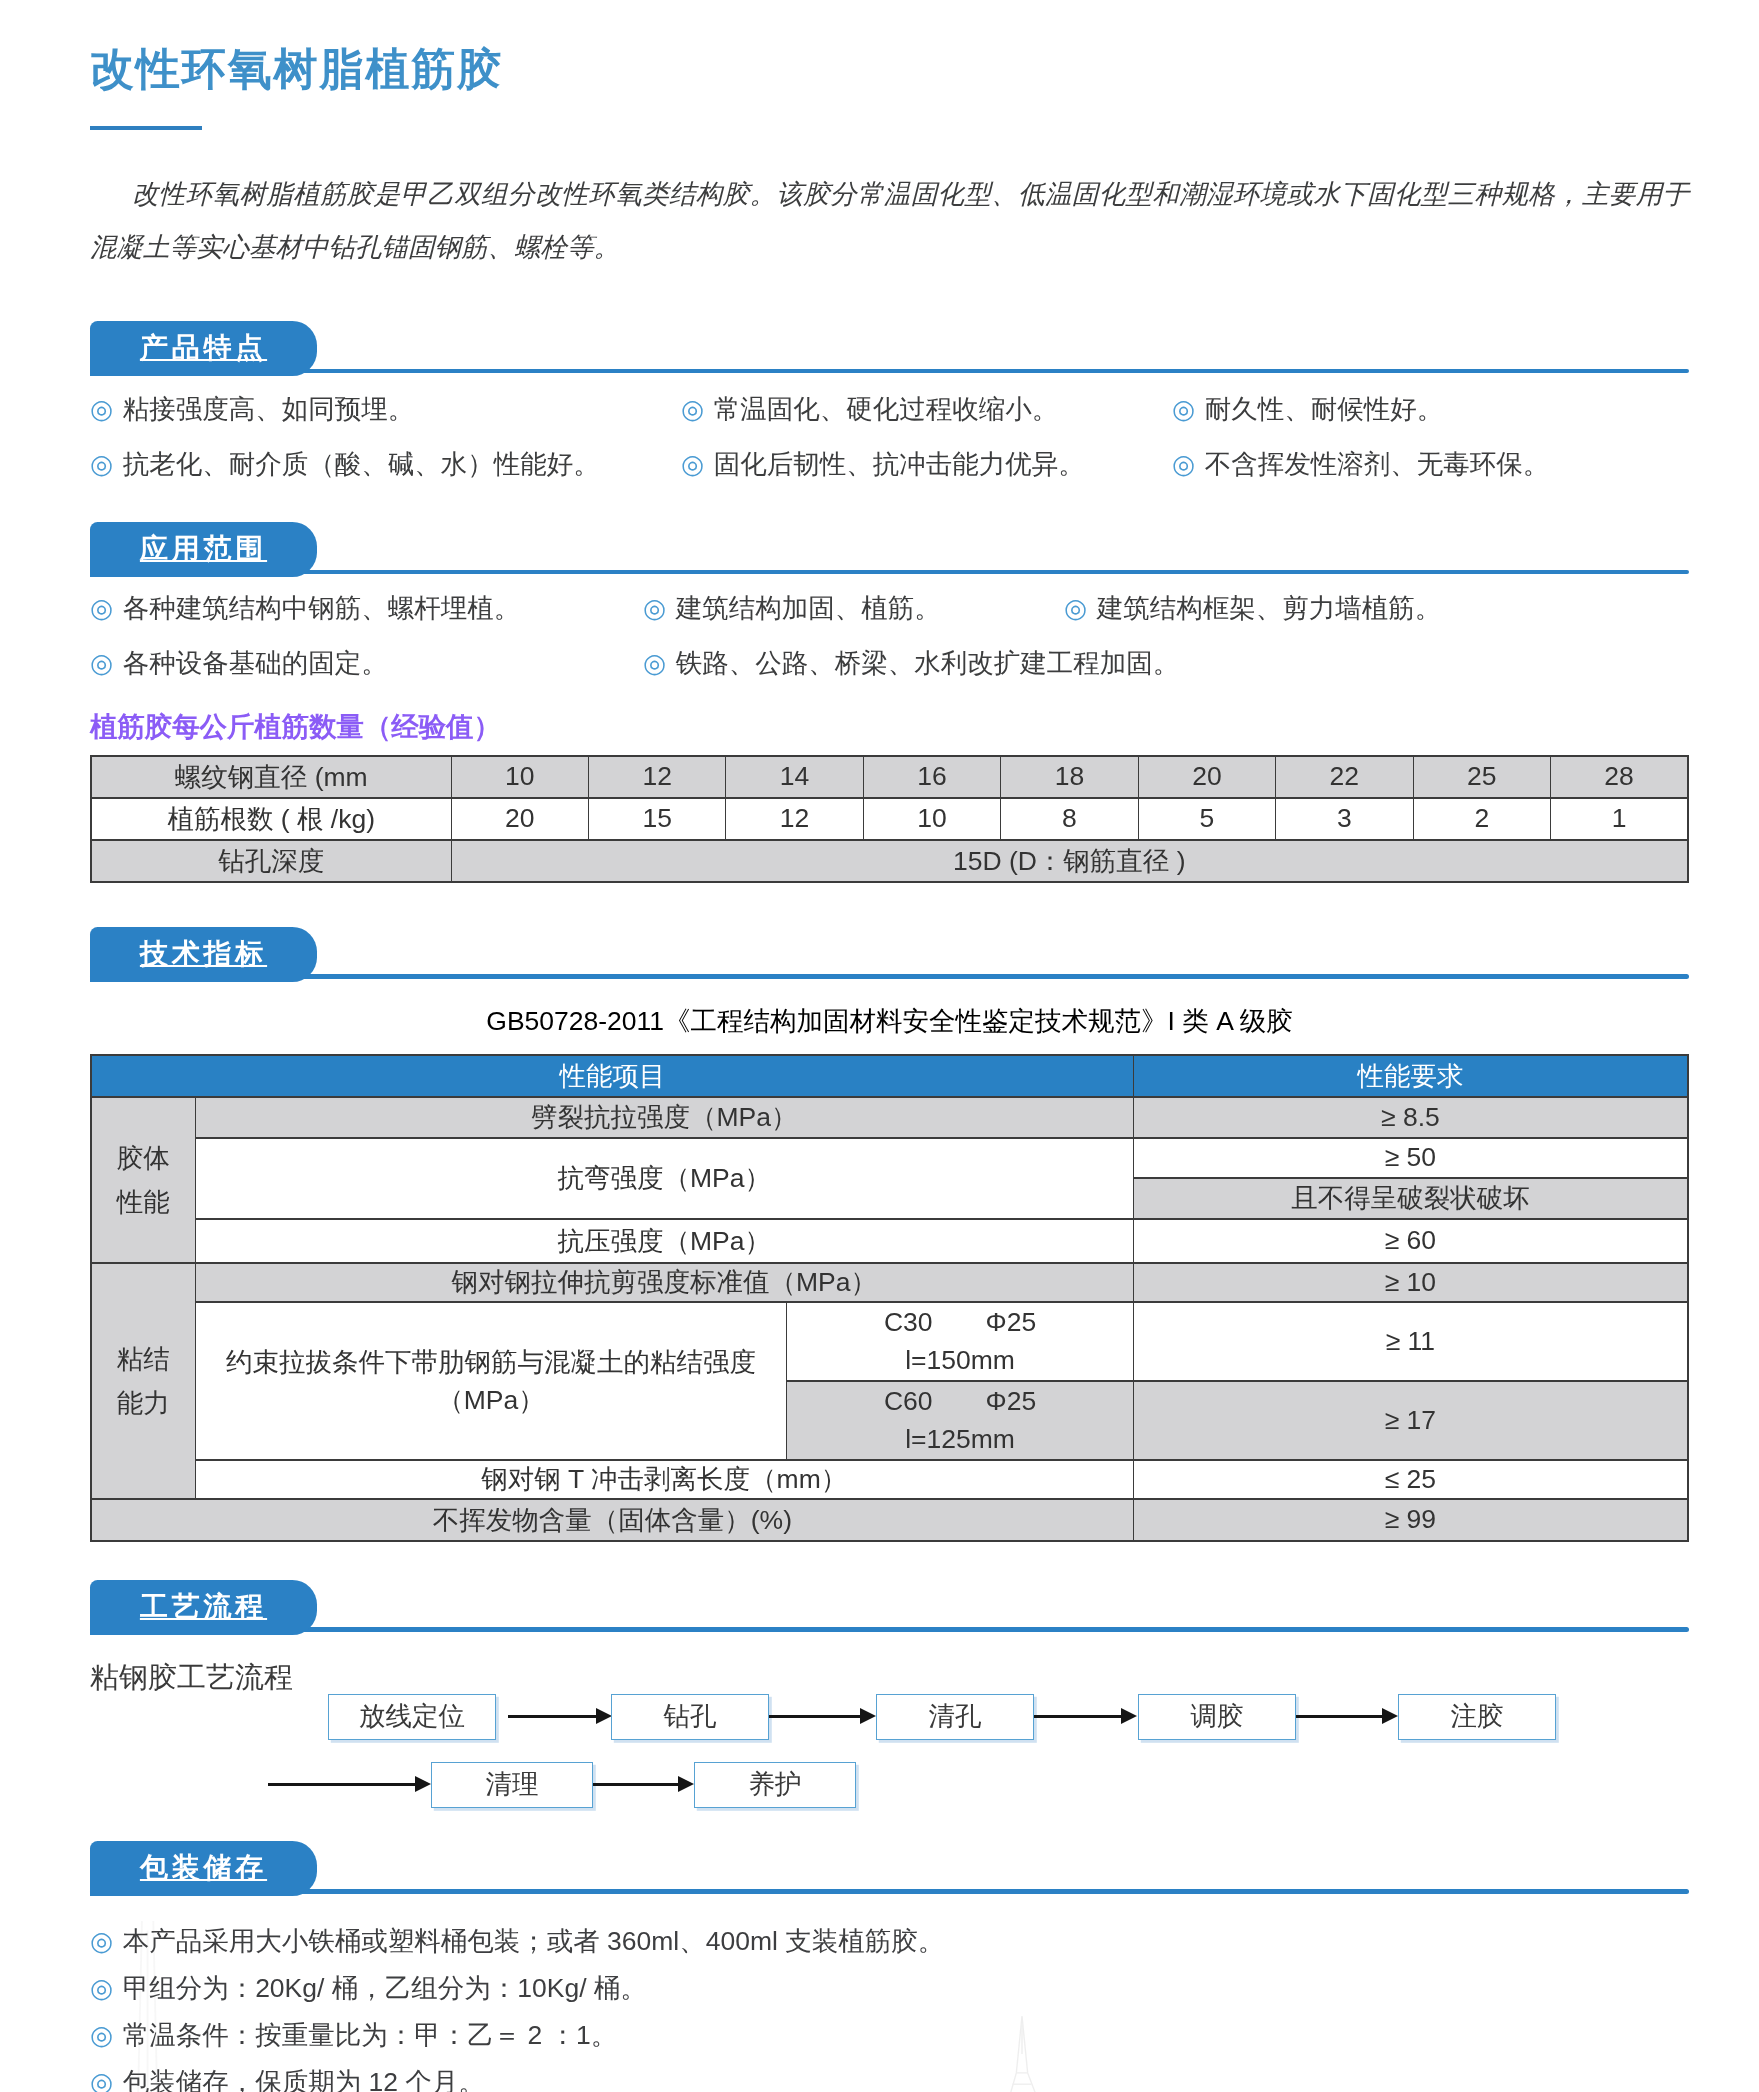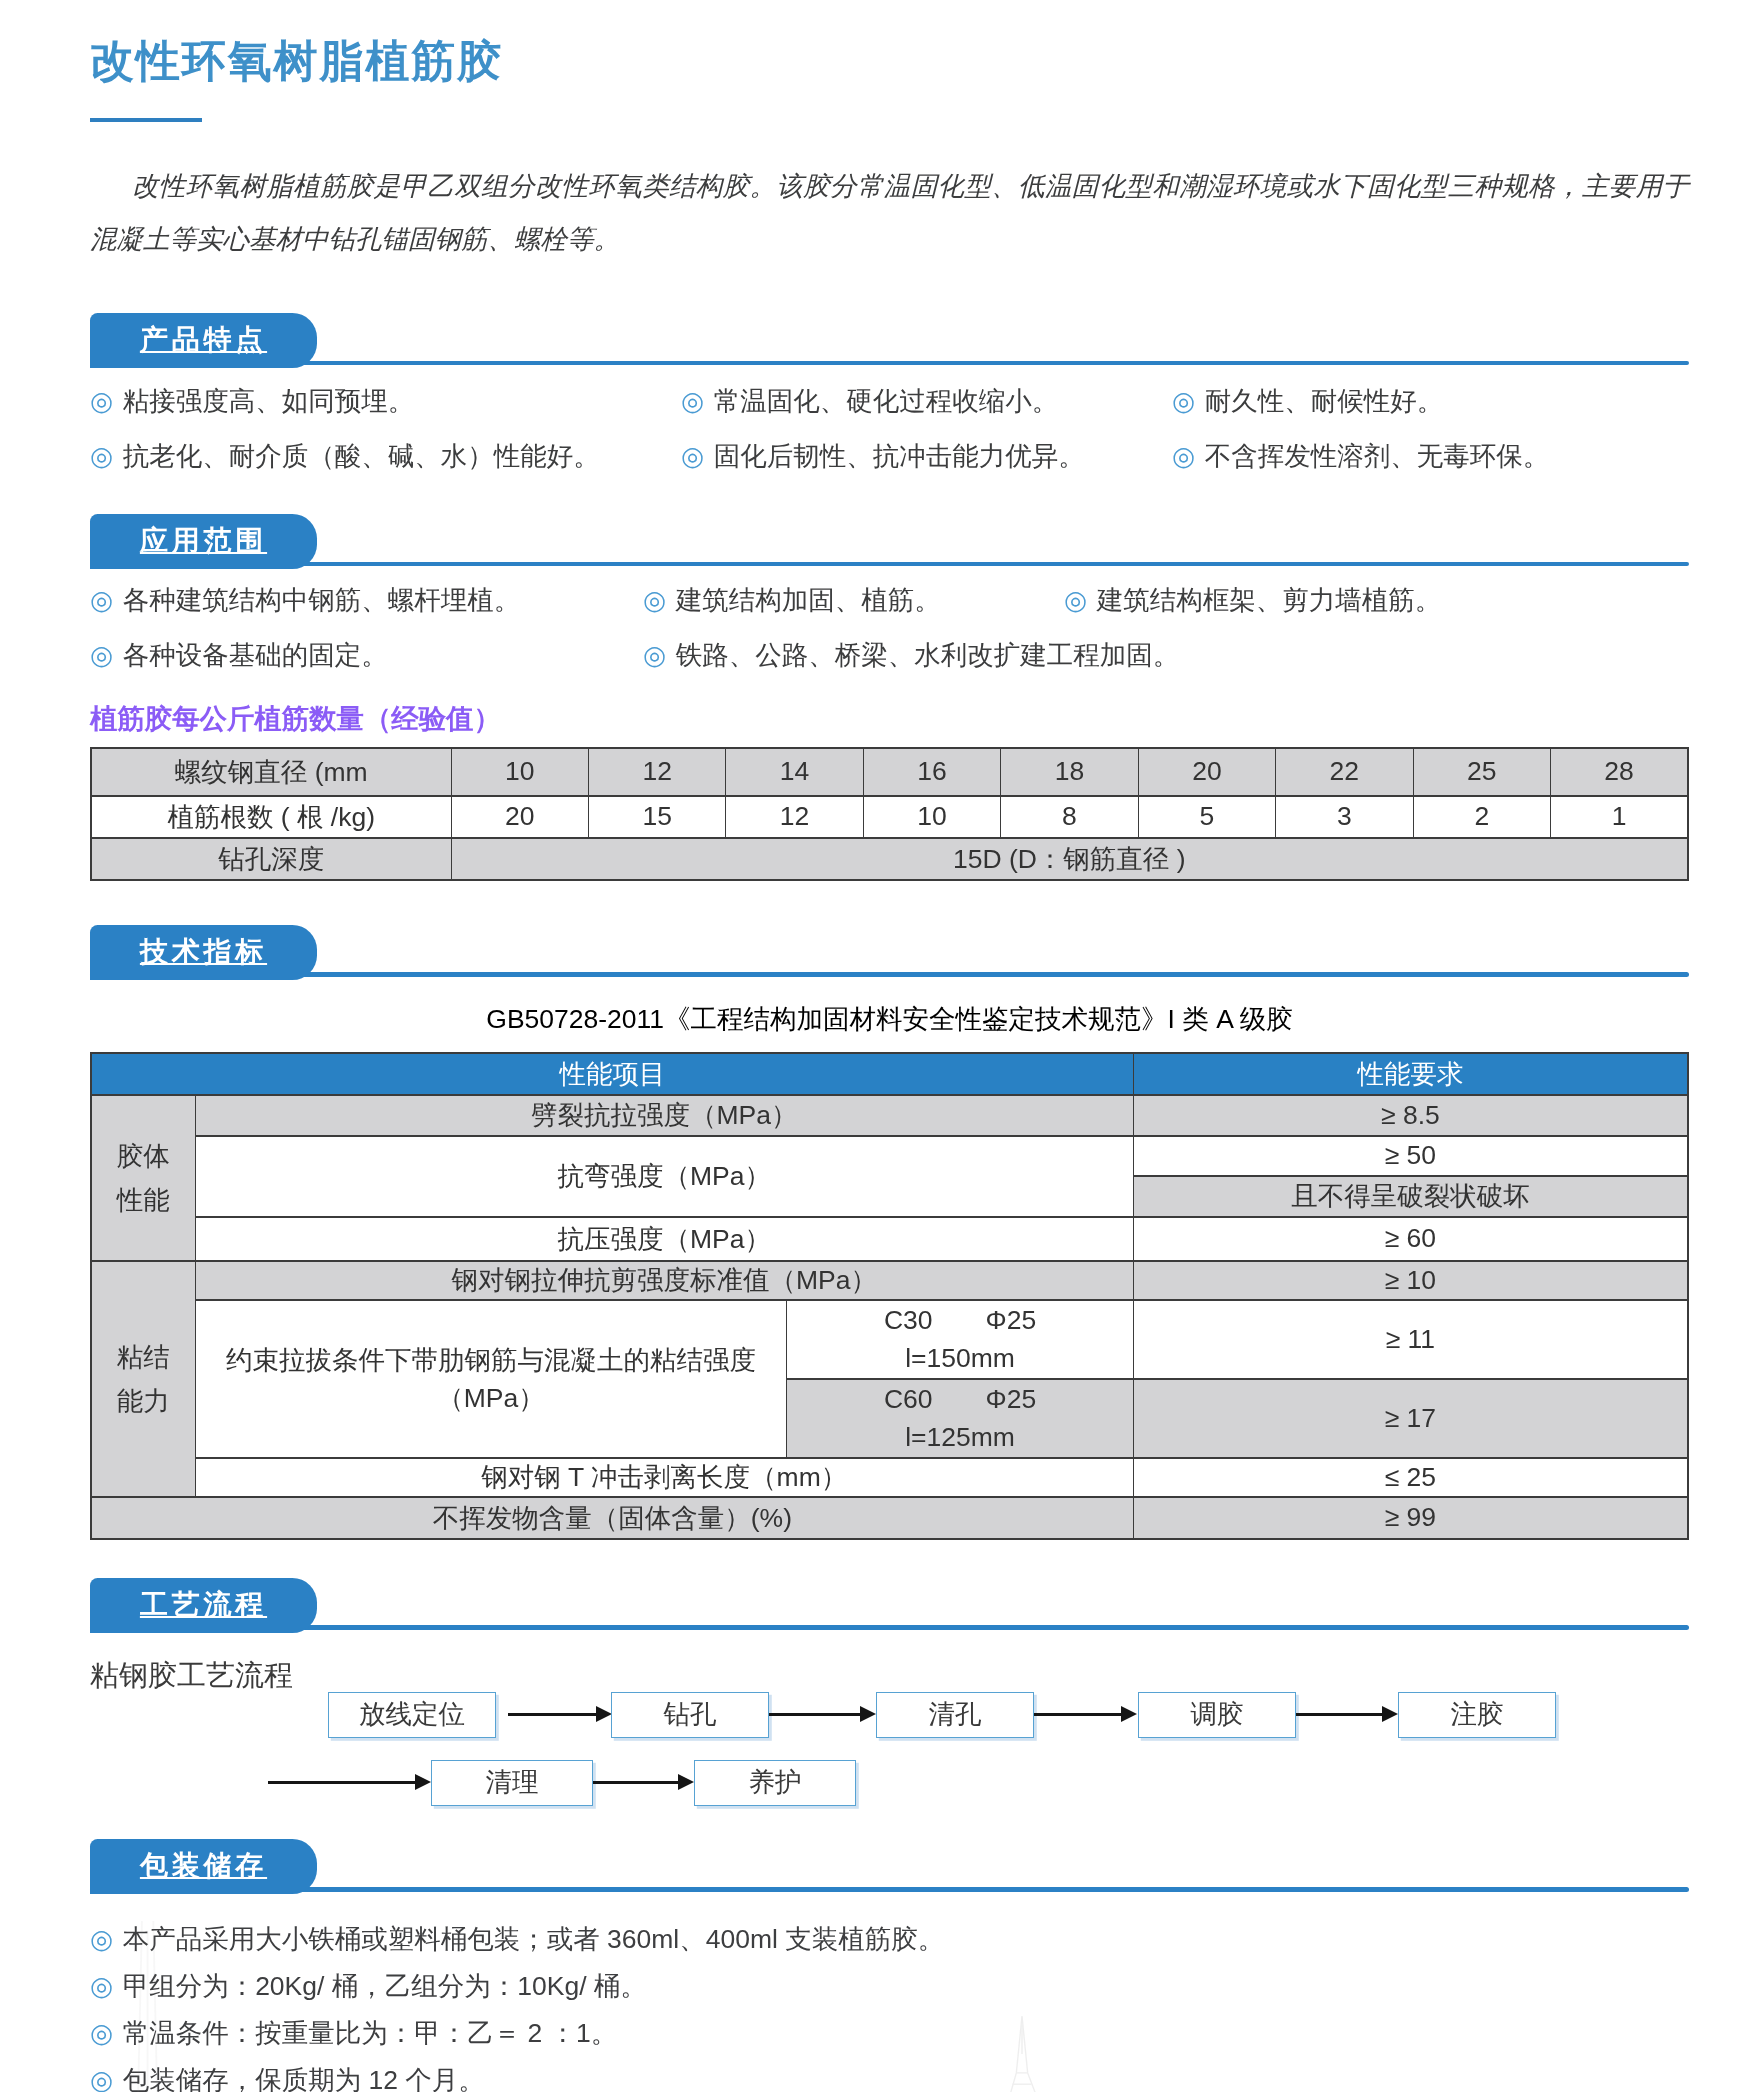--- a/index.html
+++ b/index.html
@@ -7,21 +7,21 @@
     width: 1759px; height: 2092px;
     background: #ffffff;
     font-family: "Liberation Sans", "DejaVu Sans", sans-serif;
     color: #3d3e40;
     overflow: hidden;
     position: relative;
   }
   .content { position: relative; margin-left: 90px; width: 1599px; }
 
   
-  .page-title { margin: 0; padding-top: 32px; font-size: 44px; font-weight: bold; color: #3e90c9; letter-spacing: 1.9px; }
+  .page-title { margin: 0; padding-top: 40px; font-size: 44px; font-weight: bold; color: #3e90c9; letter-spacing: 1.9px; }
   .title-dash { margin-top: 26.5px; width: 112px; height: 4.7px; background: #2e7fc0; }
 
   
   .intro { margin: 38px 0 0 0; font-size: 26.5px; line-height: 53px; text-align: justify; text-indent: 42px; color: #3c3d3e; font-style: italic; }
 
   
   .sec-head { position: relative; height: 55px; }
   .sec-head.features { margin-top: 47px; }
   .sec-head.apps { margin-top: 40px; }
   .sec-head.tech { margin-top: 44px; }
@@ -158,21 +158,21 @@
         <col>
         <col>
         <col>
         <col>
         <col>
         <col>
         <col>
         <col>
     </colgroup>
     <tbody>
-        <tr style="height:48px">
+        <tr style="height:42px">
       <td class="gray">螺纹钢直径 (mm</td>
       <td class="gray">10</td>
       <td class="gray">12</td>
       <td class="gray">14</td>
       <td class="gray">16</td>
       <td class="gray">18</td>
       <td class="gray">20</td>
       <td class="gray">22</td>
       <td class="gray">25</td>
       <td class="gray">28</td>

